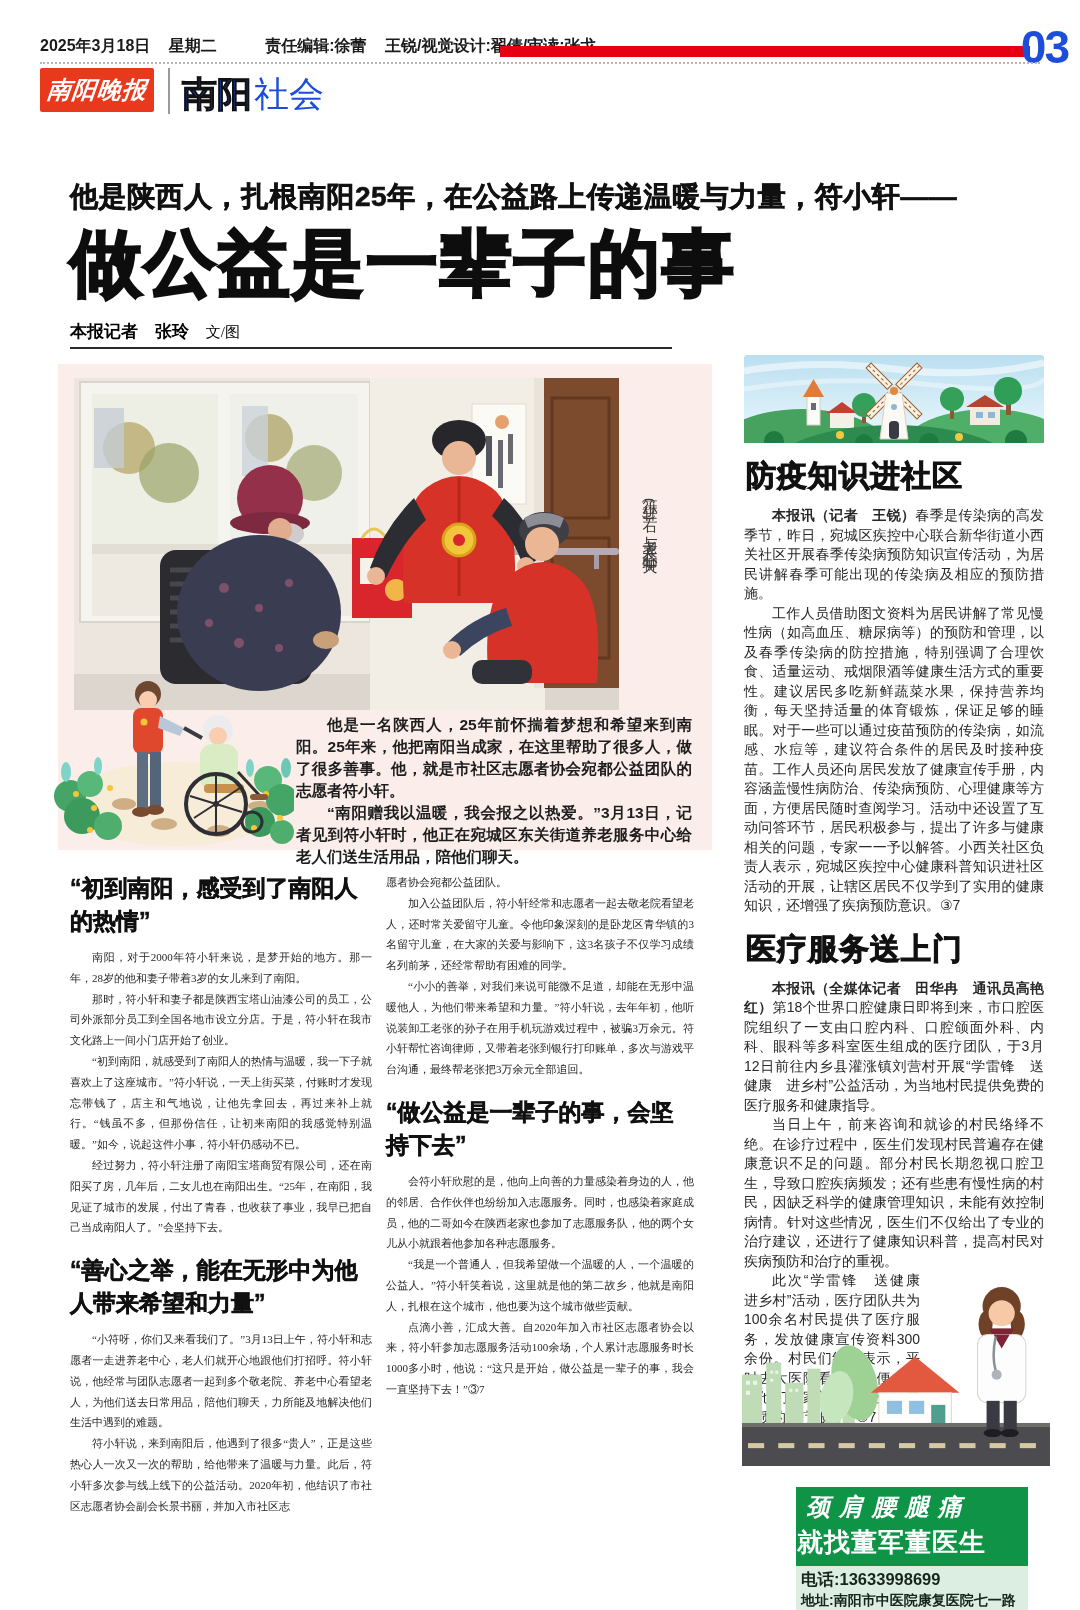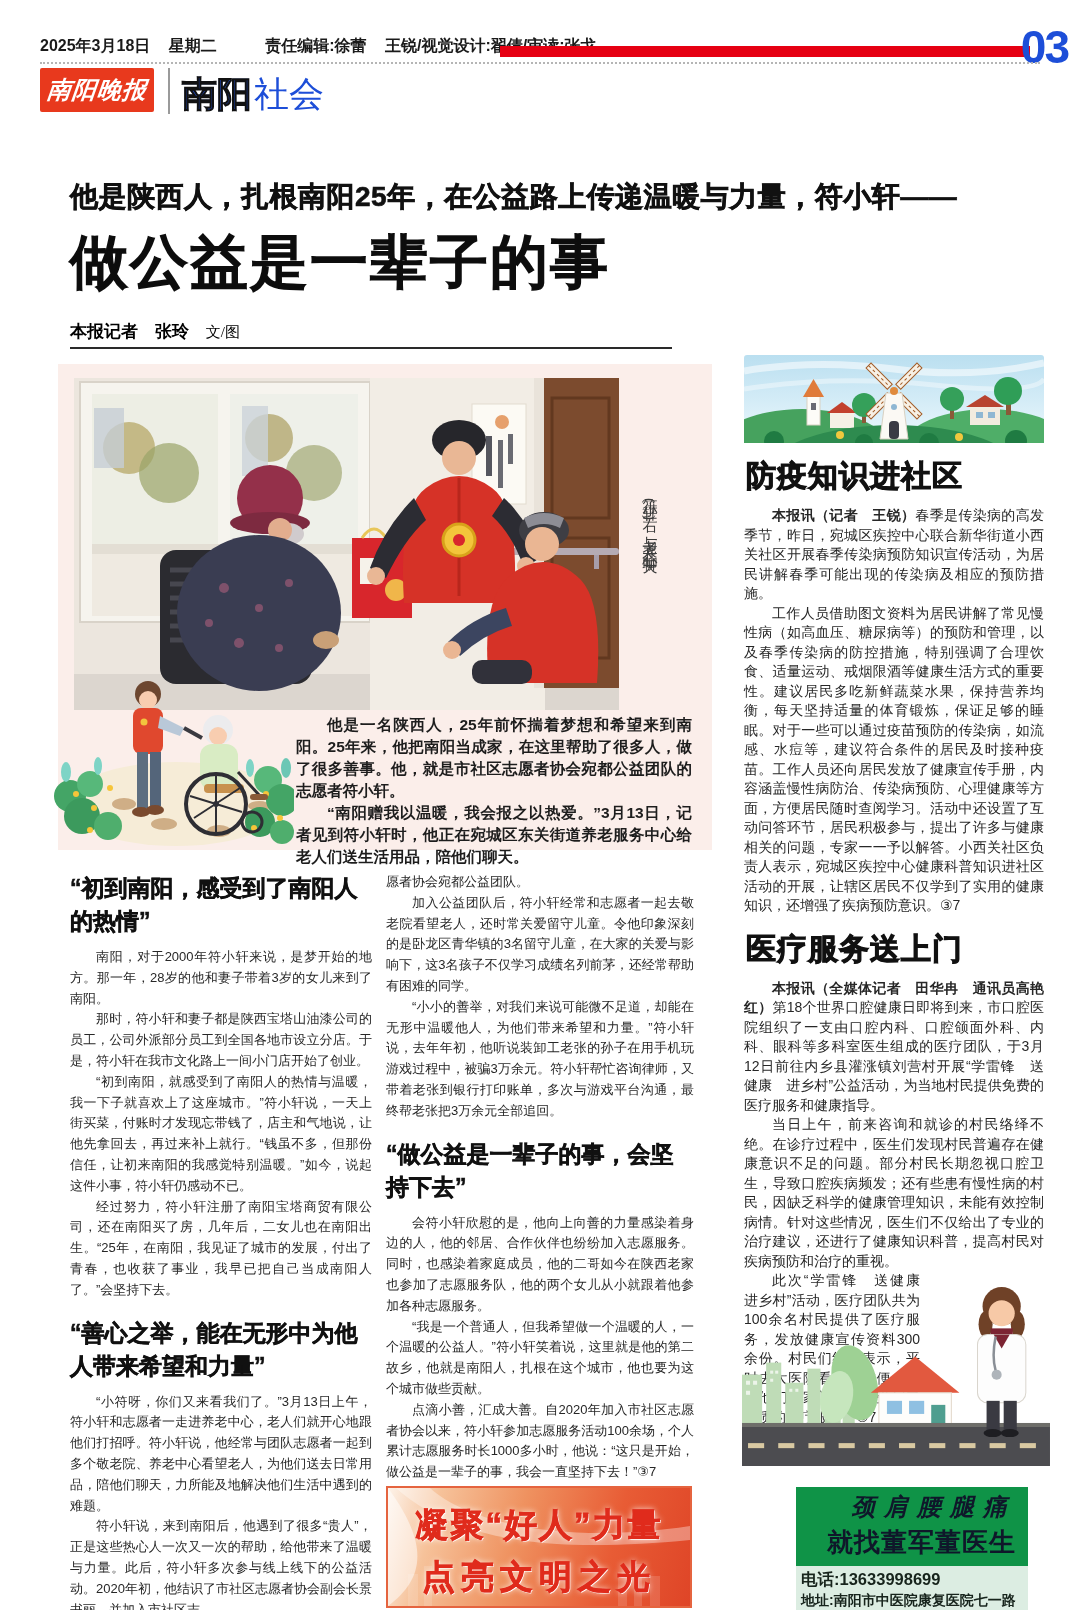--- a/index.html
+++ b/index.html
@@ -24,21 +24,21 @@
                  font-style:italic;font-weight:bold;font-size:24px;letter-spacing:1px;
                  transform:skewX(-6deg);}
   .mast-divider{position:absolute;left:128px;top:0;width:2px;height:46px;background:#9a9a9a;}
   .section-title{position:absolute;left:142px;top:3px;font-size:35px;white-space:nowrap;color:#1d4ed8;}
   .section-title .b{font-weight:900;-webkit-text-stroke:1px #111;}
   .section-title .l{font-weight:400;margin-left:2px;}
 
   
   .kicker{position:absolute;left:70px;top:178px;width:940px;font-size:28px;font-weight:800;
           color:#111;-webkit-text-stroke:0.6px #111;letter-spacing:0.5px;}
-  .headline{position:absolute;left:70px;top:224px;font-size:58px;font-weight:400;color:#0d0d0d;
+  .headline{position:absolute;left:70px;top:216px;font-size:72px;font-weight:700;color:#0d0d0d;
             -webkit-text-stroke:2.5px #0d0d0d;letter-spacing:2px;}
   .byline{position:absolute;left:70px;top:320px;font-size:17px;font-weight:bold;color:#000000;}
   .byline .credit{font-family:"Liberation Serif","DejaVu Serif",serif;font-weight:normal;
                   font-size:15px;margin-left:12px;}
   .byline-rule{position:absolute;left:70px;top:347px;width:602px;height:2px;background:#2a2a2a;}
 
   
   .feature-panel{position:absolute;left:58px;top:364px;width:654px;height:486px;background:#fbeeea;}
   .photo{position:absolute;left:16px;top:14px;width:545px;height:332px;overflow:hidden;background:#e9e2da;}
   .photo svg{display:block;width:100%;height:100%;}
@@ -49,22 +49,22 @@
   .intro{position:absolute;left:238px;top:350px;width:396px;font-size:15.5px;font-weight:700;
          line-height:22px;text-align:justify;color:#1d1d1d;}
   .intro p{margin:0;text-indent:2em;}
 
   
   .col{position:absolute;top:872px;}
   .col1{left:70px;width:302px;}
   .col2{left:386px;width:308px;}
   .subhead{font-size:23px;line-height:33px;font-weight:900;color:#111;margin:0;
            -webkit-text-stroke:0.5px #111;}
-  .bodytext p{font-size:13px;line-height:20.8px;text-align:justify;text-indent:2em;
-              margin:0;color:#272727;}
+  .bodytext p{font-size:11px;line-height:20.8px;text-align:justify;text-indent:2em;
+              margin:0;color:#272727;font-family:Liberation Serif, serif;}
   .bodytext{margin-top:9px;}
   .bodytext p.noindent{text-indent:0;}
   .mid-sub{margin-top:16px;margin-bottom:4px;}
 
   
   .center-ad{position:absolute;left:386px;top:1486px;width:306px;height:122px;
              border:2px solid #e5643f;box-sizing:border-box;overflow:hidden;
              background:linear-gradient(105deg,#fdf3ea 0%,#f6c29a 16%,#ef9260 42%,#e85c35 72%,#df4527 100%);}
   .center-ad svg{position:absolute;inset:0;width:100%;height:100%;}
   .center-ad .t{position:relative;text-align:center;font-weight:900;color:#e02b1c;
@@ -77,21 +77,21 @@
   .rail{position:absolute;left:716px;top:355px;width:300px;height:1258px;margin-left:28px;}
   .windmill{width:300px;height:88px;}
   .rail-title{font-size:30px;font-weight:900;color:#111;margin:13px 0 9px 2px;
               -webkit-text-stroke:1px #111;letter-spacing:1px;}
   .railbody p{font-size:14px;line-height:19.5px;text-align:justify;text-indent:2em;
               margin:0;color:#272727;}
   .railbody .lead{font-weight:800;}
   .float-spacer{float:right;width:118px;height:128px;margin-left:6px;}
   .doctor-scene{position:absolute;left:-2px;top:915px;width:308px;height:195px;}
   .green-ad{position:absolute;left:52px;top:1132px;width:232px;}
-  .green-banner{background:#0f9347;color:#0f172a;text-align:right;padding:4px 12px 6px;}
+  .green-banner{background:#0f9347;color:#ffffff;text-align:left;padding:4px 1px 6px;}
   .green-banner .g1{font-family:"Liberation Serif","DejaVu Serif",serif;font-style:italic;
                     font-weight:700;font-size:24px;letter-spacing:9px;text-indent:9px;}
   .green-banner .g2{font-weight:900;font-size:26px;letter-spacing:1px;margin-top:2px;}
   .green-info{background:#dcede2;color:#17241c;padding:3px 5px 2px;}
   .green-info .ph{font-size:16.5px;font-weight:800;}
   .green-info .ad{font-size:14px;font-weight:800;margin-top:1px;}
 </style>
 </head>
 <body>
 
@@ -284,35 +284,20 @@
       <p>“小小的善举，对我们来说可能微不足道，却能在无形中温暖他人，为他们带来希望和力量。”符小轩说，去年年初，他听说装卸工老张的孙子在用手机玩游戏过程中，被骗3万余元。符小轩帮忙咨询律师，又带着老张到银行打印账单，多次与游戏平台沟通，最终帮老张把3万余元全部追回。</p>
     </div>
     <h3 class="subhead mid-sub">“做公益是一辈子的事，会坚持下去”</h3>
     <div class="bodytext">
       <p>会符小轩欣慰的是，他向上向善的力量感染着身边的人，他的邻居、合作伙伴也纷纷加入志愿服务。同时，也感染着家庭成员，他的二哥如今在陕西老家也参加了志愿服务队，他的两个女儿从小就跟着他参加各种志愿服务。</p>
       <p>“我是一个普通人，但我希望做一个温暖的人，一个温暖的公益人。”符小轩笑着说，这里就是他的第二故乡，他就是南阳人，扎根在这个城市，他也要为这个城市做些贡献。</p>
       <p>点滴小善，汇成大善。自2020年加入市社区志愿者协会以来，符小轩参加志愿服务活动100余场，个人累计志愿服务时长1000多小时，他说：“这只是开始，做公益是一辈子的事，我会一直坚持下去！”③7</p>
     </div>
   </div>
 
-  <div class="center-ad">
-    <svg viewBox="0 0 302 118" preserveAspectRatio="none">
-      <path d="M0,0 C44,60 34,92 0,118 L0,0 Z" fill="#ffffff" opacity=".5"></path>
-      <path d="M8,0 C66,52 160,66 302,52 L302,38 C186,56 84,38 42,0 Z" fill="#ffffff" opacity=".35"></path>
-      <g fill="#ffffff" opacity=".14">
-        <rect x="20" y="86" width="10" height="32"></rect>
-          <rect x="36" y="78" width="8" height="40"></rect>
-        <rect x="230" y="84" width="9" height="34"></rect>
-          <rect x="246" y="76" width="8" height="42"></rect>
-          <rect x="262" y="88" width="10" height="30"></rect>
-      </g>
-    </svg>
-    <div class="t t1">凝聚“好人”力量</div>
-    <div class="t t2">点亮文明之光</div>
-  </div>
 
   <div class="rail">
     <div class="windmill">
       <svg viewBox="0 0 300 88">
         <defs>
             <linearGradient id="sky" x1="0" y1="0" x2="0" y2="1">
               <stop offset="0" stop-color="#badff0"></stop>
               <stop offset="1" stop-color="#ecf8fd"></stop>
             </linearGradient>
           </defs>

